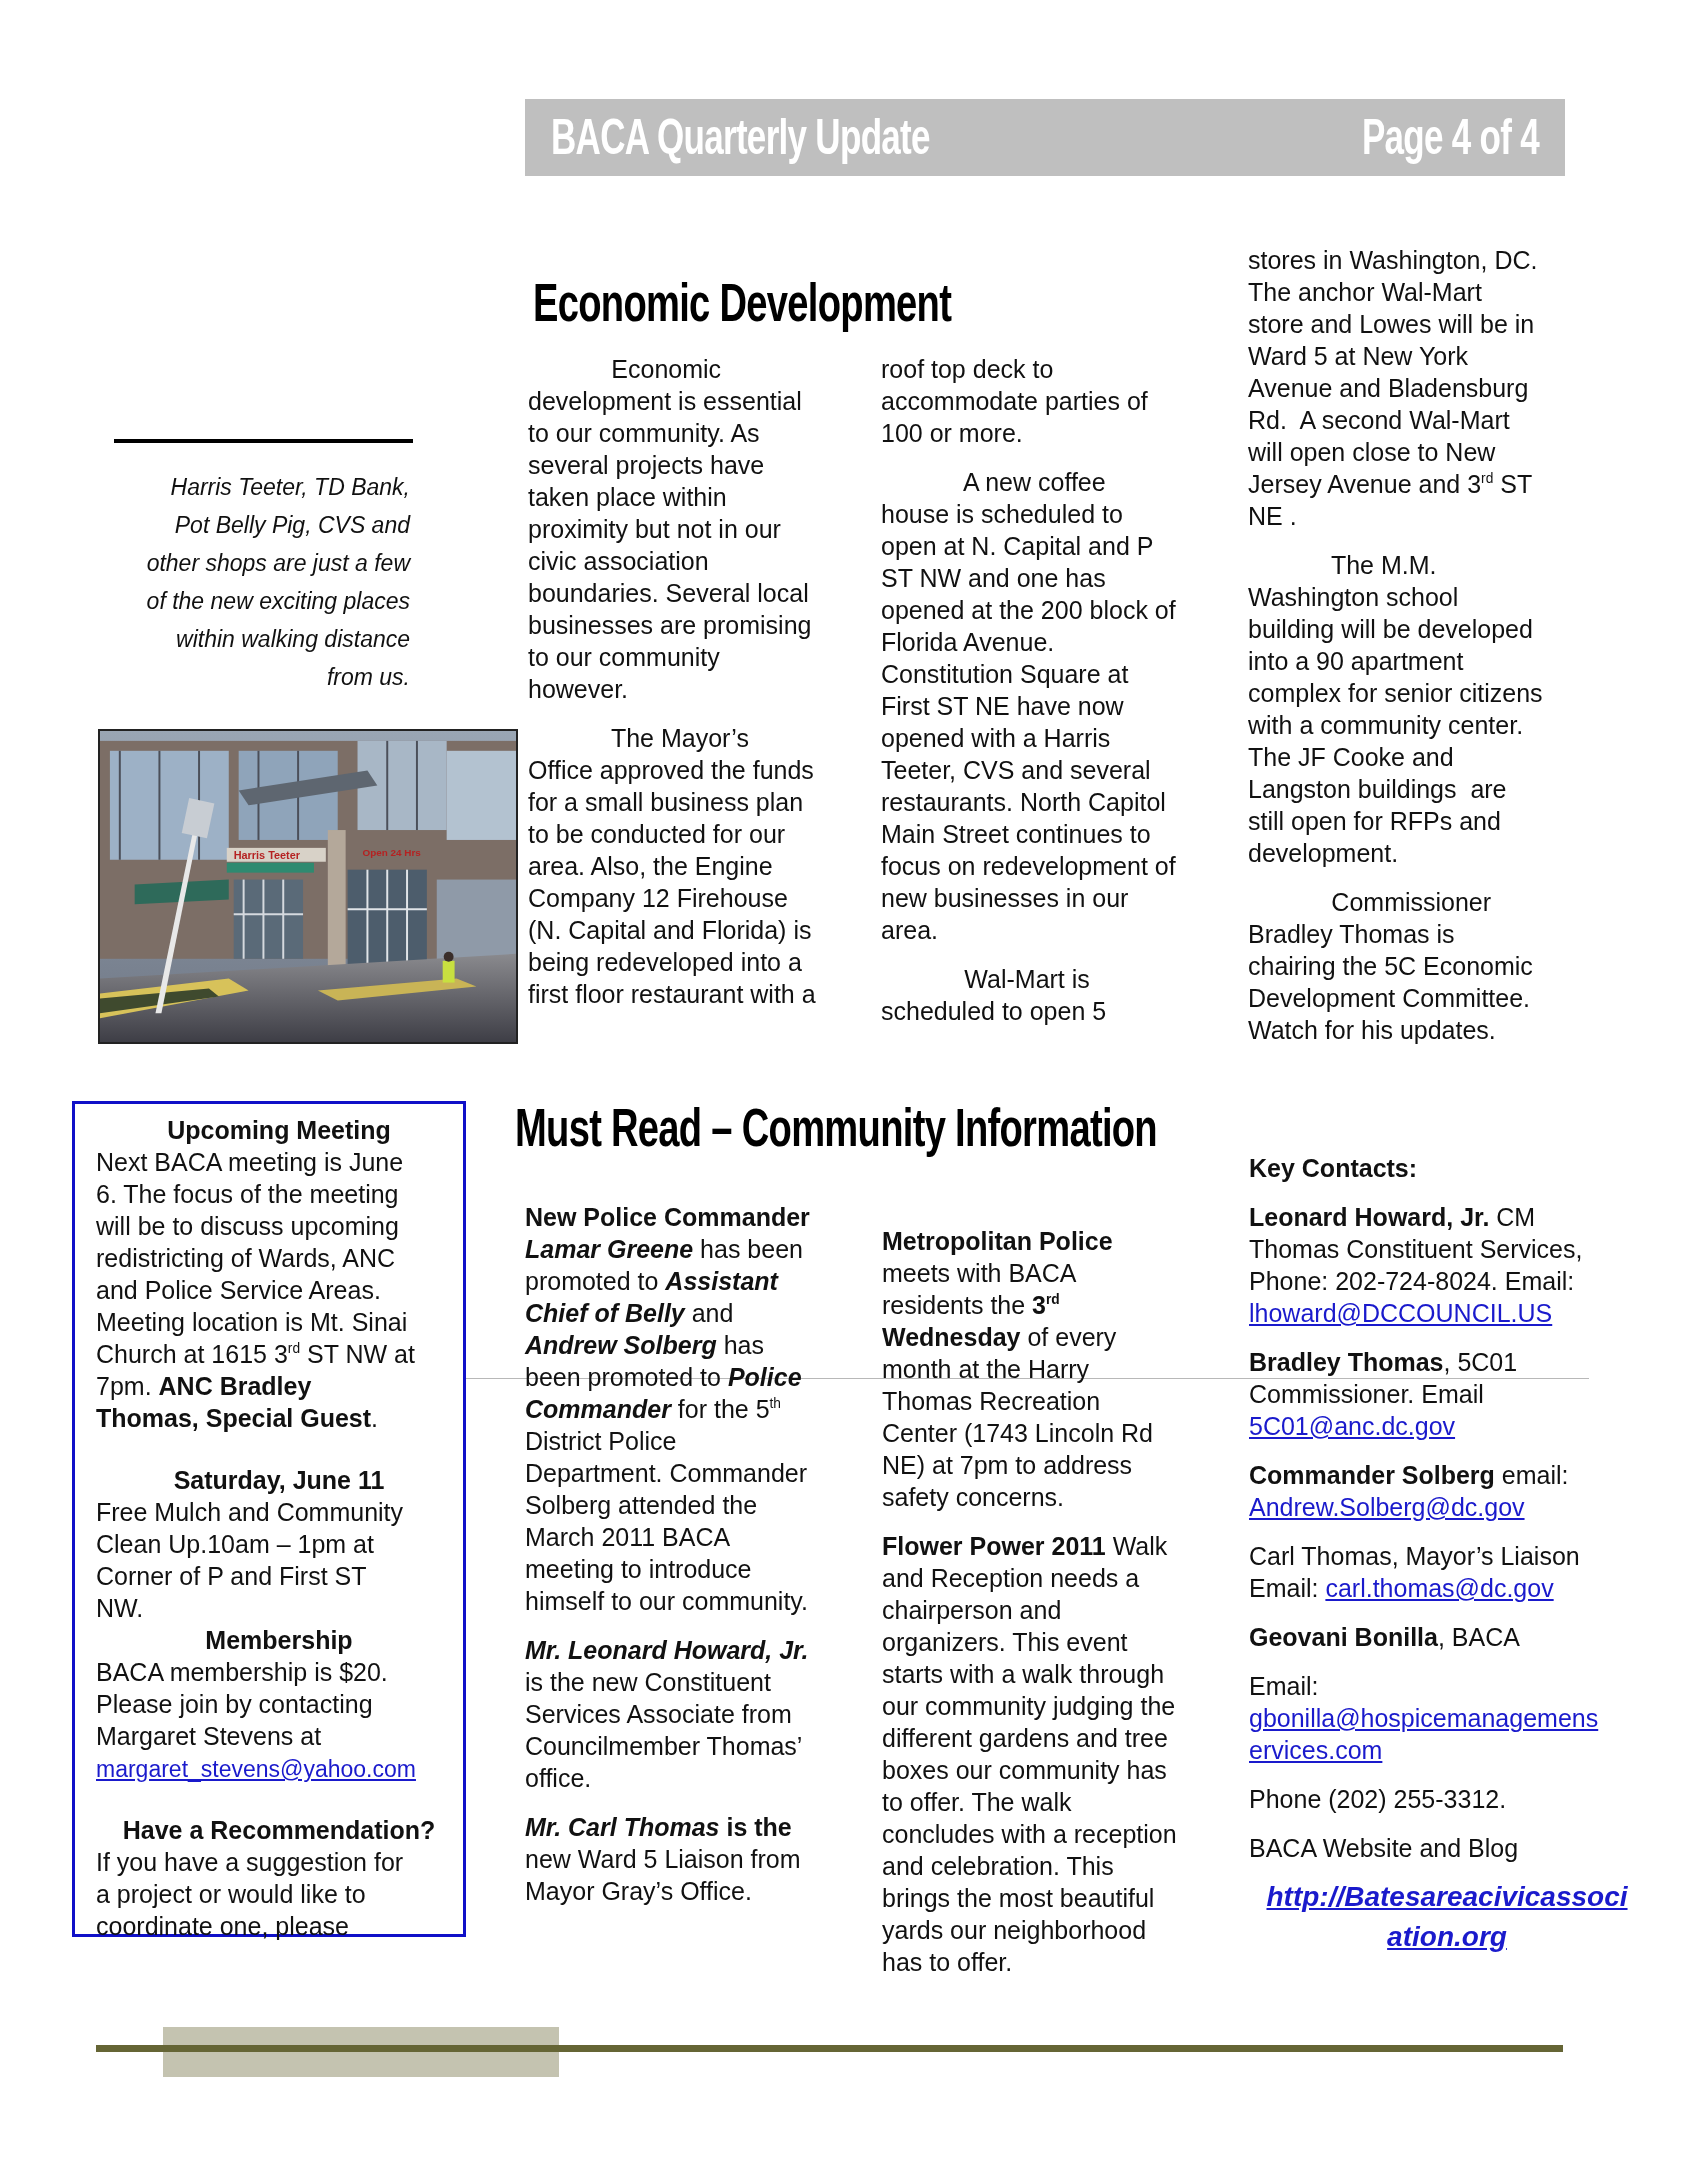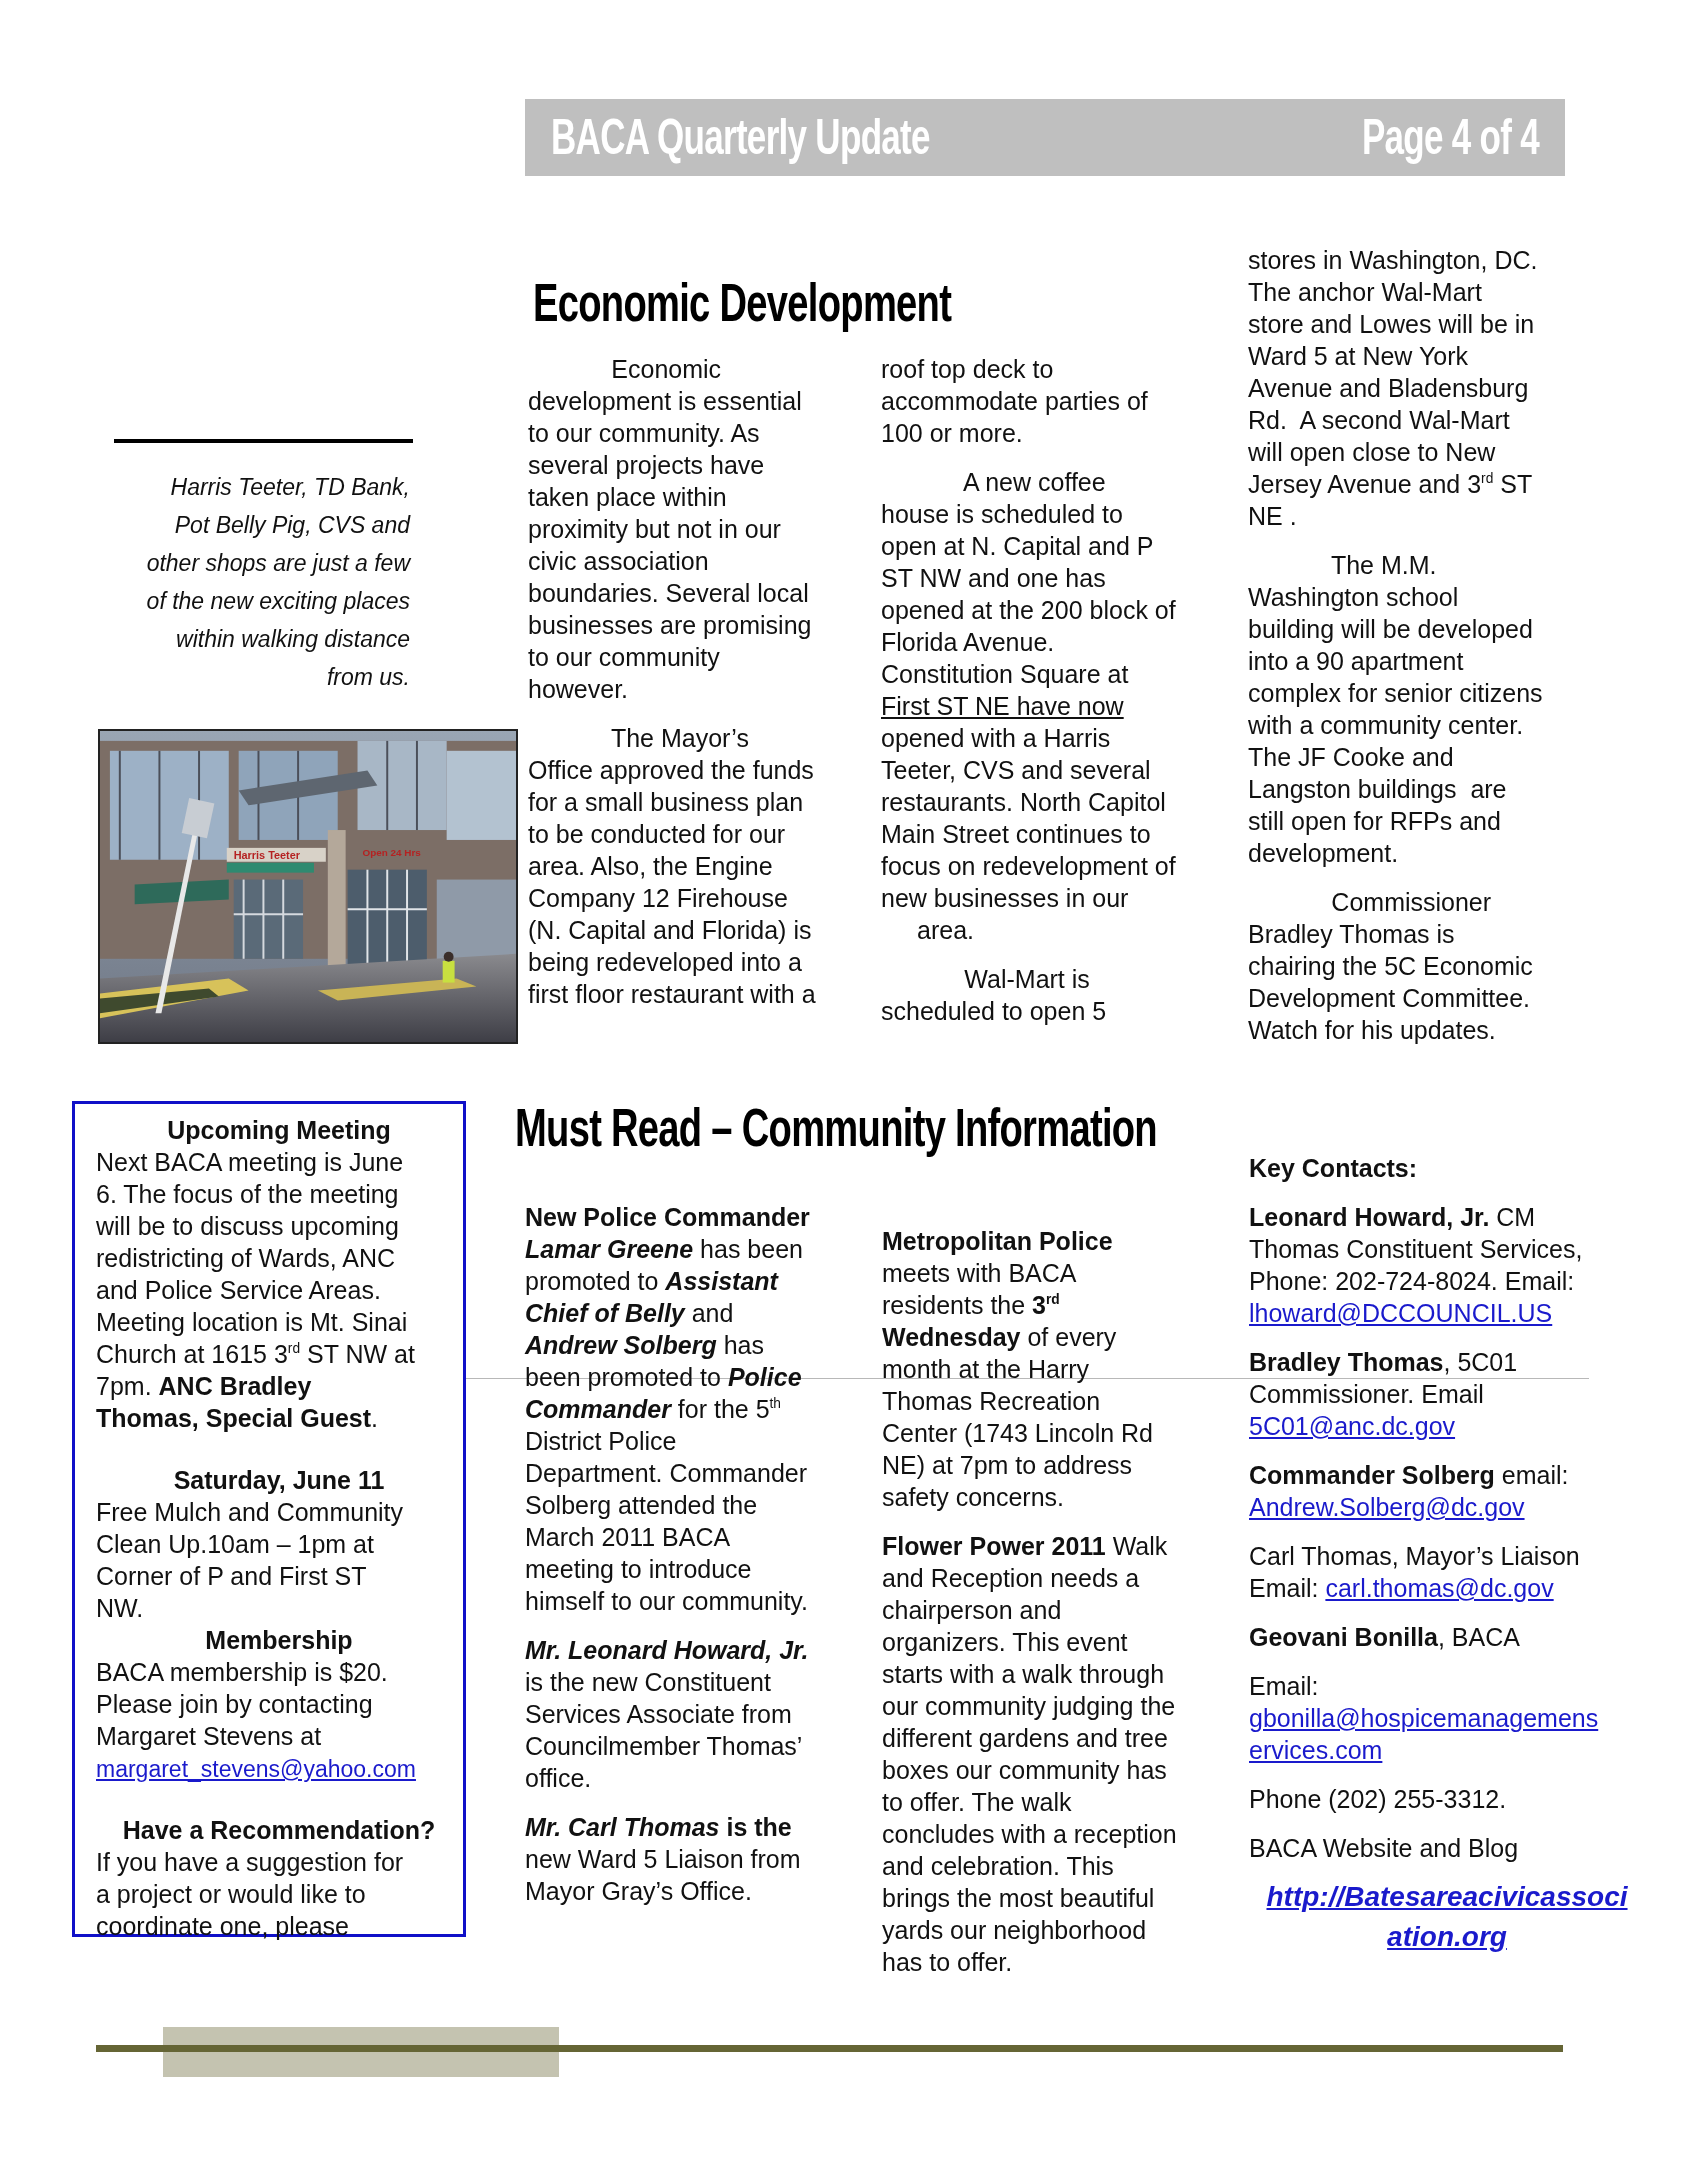--- a/index.html
+++ b/index.html
@@ -151,28 +151,28 @@
     <span class="line"><span style="white-space: pre;">accommodate parties of</span></span>
     <span class="line"><span style="white-space: pre;">100 or more.</span></span>
     <span class="gap"></span>
     <span class="line"><span style="white-space: pre;">            A new coffee</span></span>
     <span class="line"><span style="white-space: pre;">house is scheduled to</span></span>
     <span class="line"><span style="white-space: pre;">open at N. Capital and P</span></span>
     <span class="line"><span style="white-space: pre;">ST NW and one has</span></span>
     <span class="line"><span style="white-space: pre;">opened at the 200 block of</span></span>
     <span class="line"><span style="white-space: pre;">Florida Avenue.</span></span>
     <span class="line"><span style="white-space: pre;">Constitution Square at</span></span>
-    <span class="line"><span style="white-space: pre; text-decoration: underline;">First ST NE have now</span></span>
+    <span class="line"><span style="white-space: pre;">First ST NE have now</span></span>
     <span class="line"><span style="white-space: pre;">opened with a Harris</span></span>
     <span class="line"><span style="white-space: pre;">Teeter, CVS and several</span></span>
     <span class="line"><span style="white-space: pre;">restaurants. North Capitol</span></span>
     <span class="line"><span style="white-space: pre;">Main Street continues to</span></span>
     <span class="line"><span style="white-space: pre;">focus on redevelopment of</span></span>
     <span class="line"><span style="white-space: pre;">new businesses in our</span></span>
-    <span class="line"><span style="white-space: pre; margin-left: 36px;">area.</span></span>
+    <span class="line"><span style="white-space: pre;">area.</span></span>
     <span class="gap"></span>
     <span class="line"><span style="white-space: pre;">            Wal-Mart is</span></span>
     <span class="line"><span style="white-space: pre;">scheduled to open 5</span></span>
   </div>
 <div class="abs col" style="left:1248px; top:244px;" id="ed-col-2">
     <span class="line"><span style="white-space: pre;">stores in Washington, DC.</span></span>
     <span class="line"><span style="white-space: pre;">The anchor Wal-Mart</span></span>
     <span class="line"><span style="white-space: pre;">store and Lowes will be in</span></span>
     <span class="line"><span style="white-space: pre;">Ward 5 at New York</span></span>
     <span class="line"><span style="white-space: pre;">Avenue and Bladensburg</span></span>

